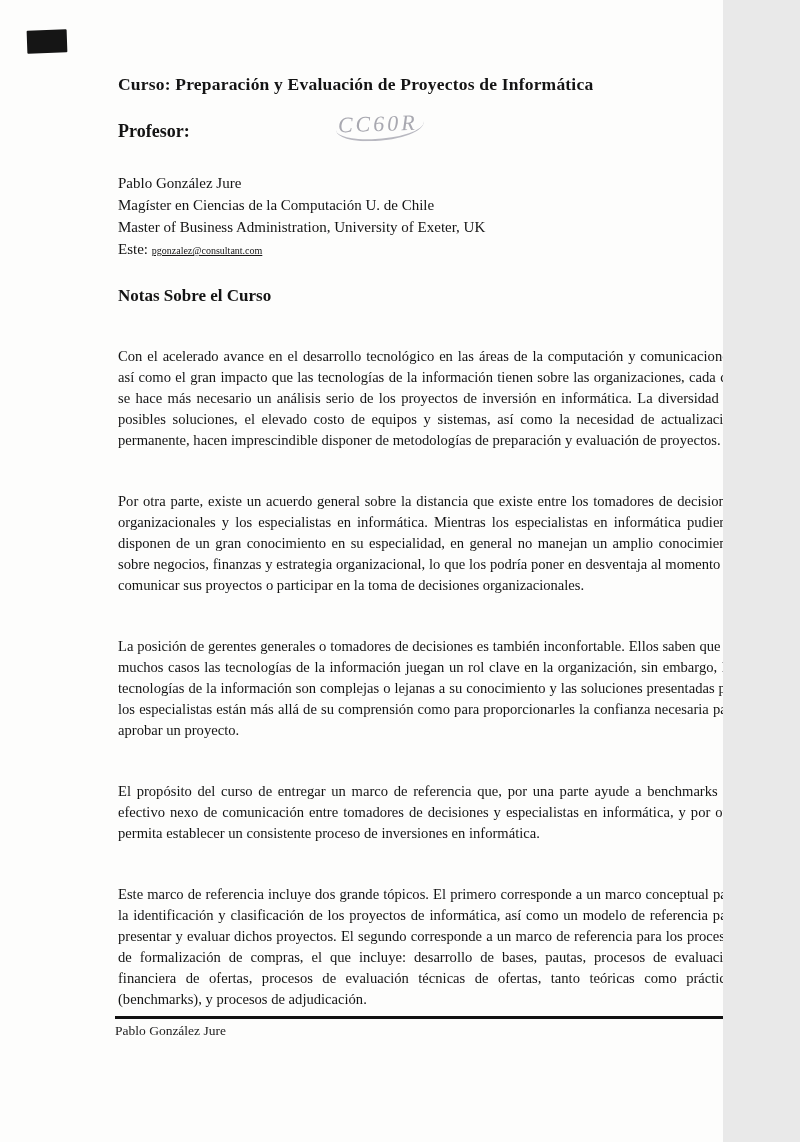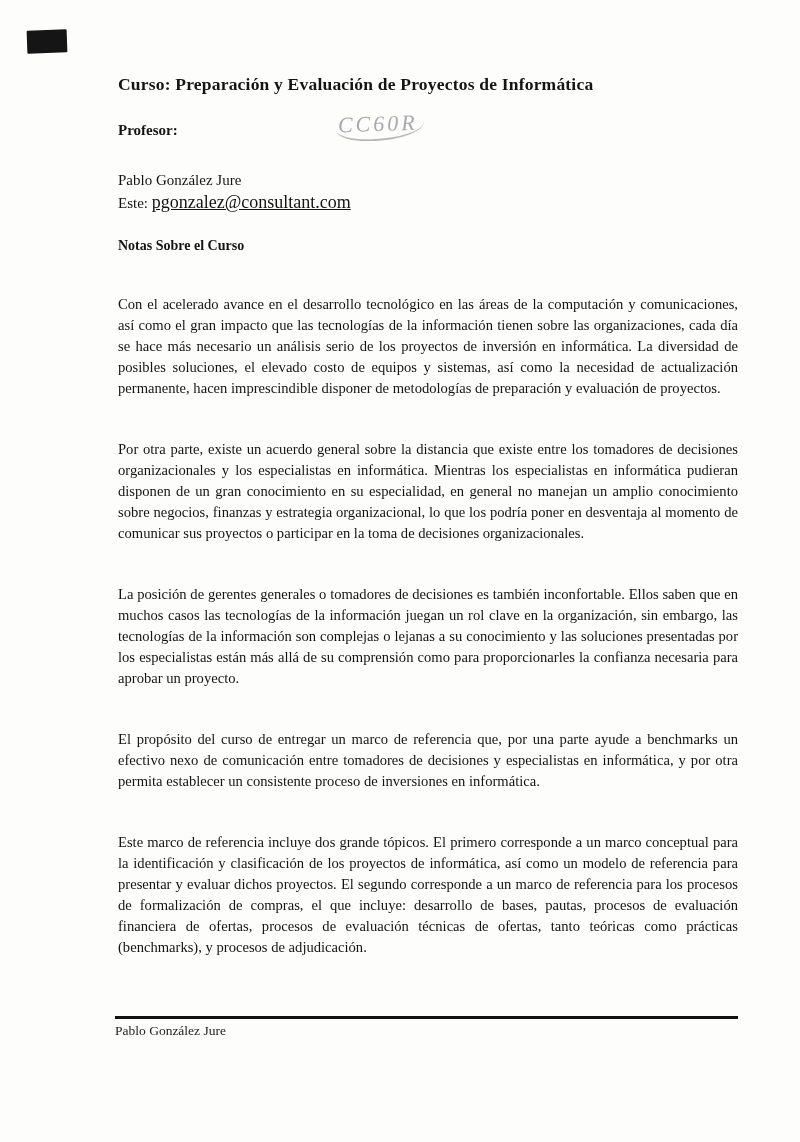--- a/index.html
+++ b/index.html
@@ -4,21 +4,21 @@
 <style>
   * { margin: 0; padding: 0; box-sizing: border-box; }
   html, body {
     width: 800px;
     height: 1142px;
     background: #e9e9e9;
     font-family: "Liberation Serif", serif;
   }
   .page {
     position: relative;
-    width: 800px;
+    width: 723px;
     height: 1142px;
     background: #fdfdfc;
     color: #141414;
     overflow: hidden;
   }
   .scan-mark {
     position: absolute;
     left: 27px;
     top: 30px;
     width: 40px;
@@ -37,21 +37,21 @@
     font-size: 17.5px;
     font-weight: bold;
     letter-spacing: 0.2px;
     margin-bottom: 26px;
   }
   .professor-row {
     position: relative;
     margin-bottom: 30px;
   }
   .professor-label {
-    font-size: 15px;
+    font-size: 18px;
     font-weight: bold;
     margin-top: 42px;
   }
   .handwritten {
     position: absolute;
     left: 218px;
     top: -10px;
     font-size: 22px;
     font-style: italic;
     color: #a8a8b0;
@@ -63,26 +63,26 @@
   }
   .prof-block {
     font-size: 15px;
     line-height: 22px;
     margin-bottom: 24px;
   }
   .email-line { font-size: 15px; }
   .email-link {
     color: #141414;
     text-decoration: underline;
-    font-size: 18px;
+    font-size: 10px;
     cursor: pointer;
     margin-top: 41px;
   }
   .section-heading {
-    font-size: 14px;
+    font-size: 17px;
     font-weight: bold;
     margin-bottom: 22px;
   }
   .body-para {
     font-size: 14.6px;
     line-height: 21px;
     text-align: justify;
     margin-bottom: 21px;
     margin-top: 40px;
   }
@@ -113,20 +113,22 @@
 
     <h1 class="doc-title">Curso: Preparación y Evaluación de Proyectos de Informática</h1>
 
     <div class="professor-row">
       <span class="professor-label">Profesor:</span>
       <span class="handwritten">CC60R</span>
     </div>
 
     <div class="prof-block">
       <div>Pablo González Jure</div>
+      <div>Magíster en Ciencias de la Computación U. de Chile</div>
+      <div>Master of Business Administration, University of Exeter, UK</div>
       <div class="email-line">
         <span>Este: </span><a class="email-link">pgonzalez@consultant.com</a>
       </div>
     </div>
 
     <h2 class="section-heading">Notas Sobre el Curso</h2>
 
     <p class="body-para">Con el acelerado avance en el desarrollo tecnológico en las áreas de la computación y comunicaciones, así como el gran impacto que las tecnologías de la información tienen sobre las organizaciones,  cada día se hace más necesario un análisis serio de los proyectos de inversión en informática.  La diversidad de posibles soluciones, el elevado costo de equipos y sistemas, así como la necesidad de actualización permanente, hacen imprescindible disponer de metodologías de preparación y evaluación de proyectos.</p>
 
     <p class="body-para">Por otra parte, existe un acuerdo general sobre la distancia que existe entre los tomadores de decisiones organizacionales y los especialistas en informática.  Mientras los especialistas en informática pudieran disponen de un gran conocimiento en su especialidad, en general no manejan un amplio conocimiento sobre negocios, finanzas y estrategia organizacional, lo que los podría poner en desventaja al momento de comunicar sus proyectos o participar en la toma de decisiones organizacionales.</p>

